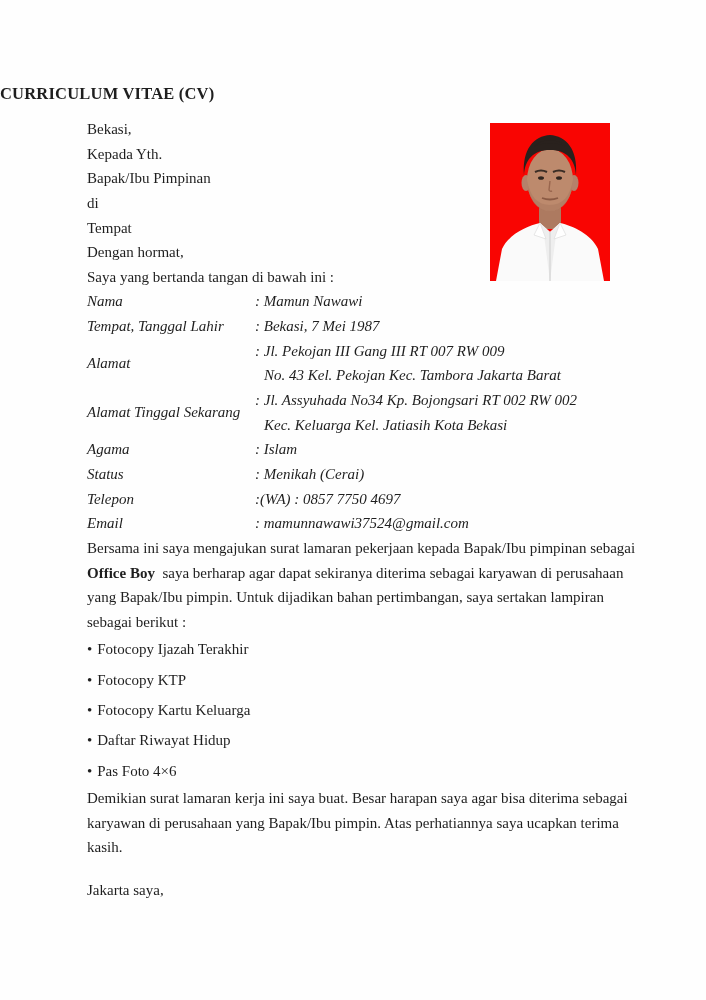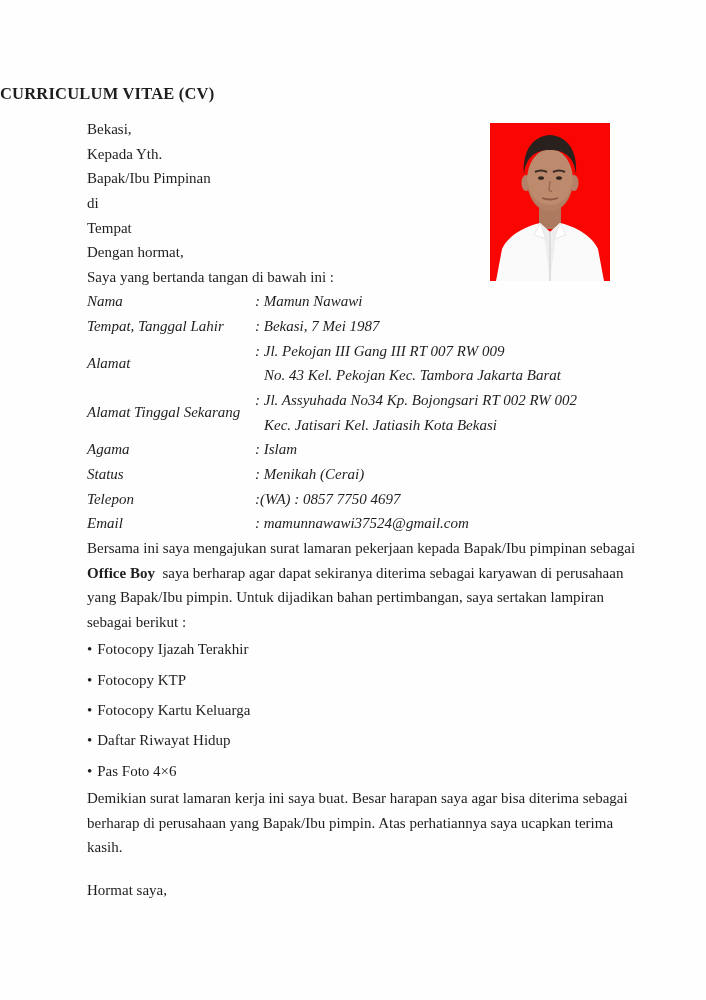--- a/index.html
+++ b/index.html
@@ -99,21 +99,21 @@
       <div class="lbl line">Alamat</div>
       <div class="val">
         <div class="line">: Jl. Pekojan III Gang III RT 007 RW 009</div>
         <div class="line cont">No. 43 Kel. Pekojan Kec. Tambora Jakarta Barat</div>
       </div>
     </div>
     <div class="row">
       <div class="lbl line">Alamat Tinggal Sekarang</div>
       <div class="val">
         <div class="line">: Jl. Assyuhada No34 Kp. Bojongsari RT 002 RW 002</div>
-        <div class="line cont">Kec. Jatisari Kel. Jatiasih Kota Bekasi</div>
+        <div class="line cont">Kec. Keluarga Kel. Jatiasih Kota Bekasi</div>
       </div>
     </div>
     <div class="row">
       <div class="lbl line">Agama</div>
       <div class="val line">: Islam</div>
     </div>
     <div class="row">
       <div class="lbl line">Status</div>
       <div class="val line">: Menikah (Cerai)</div>
     </div>
@@ -133,21 +133,21 @@
 
     <div class="bullets">
       <div class="bullet-line"><span class="bullet-dot">•</span><span>Fotocopy Ijazah Terakhir</span></div>
       <div class="bullet-line"><span class="bullet-dot">•</span><span>Fotocopy KTP</span></div>
       <div class="bullet-line"><span class="bullet-dot">•</span><span>Fotocopy Kartu Keluarga</span></div>
       <div class="bullet-line"><span class="bullet-dot">•</span><span>Daftar Riwayat Hidup</span></div>
       <div class="bullet-line"><span class="bullet-dot">•</span><span>Pas Foto 4×6</span></div>
     </div>
 
     <div class="line">Demikian surat lamaran kerja ini saya buat. Besar harapan saya agar bisa diterima sebagai</div>
-    <div class="line">berharap di perusahaan yang Bapak/Ibu pimpin. Atas perhatiannya saya ucapkan terima</div>
+    <div class="line">karyawan di perusahaan yang Bapak/Ibu pimpin. Atas perhatiannya saya ucapkan terima</div>
     <div class="line">kasih.</div>
 
     <div class="sp1"></div>
-    <div class="line">Hormat saya,</div>
+    <div class="line">Jakarta saya,</div>
     <div class="sp2"></div>
 
   </div>
 </div>
 
 </body></html>

